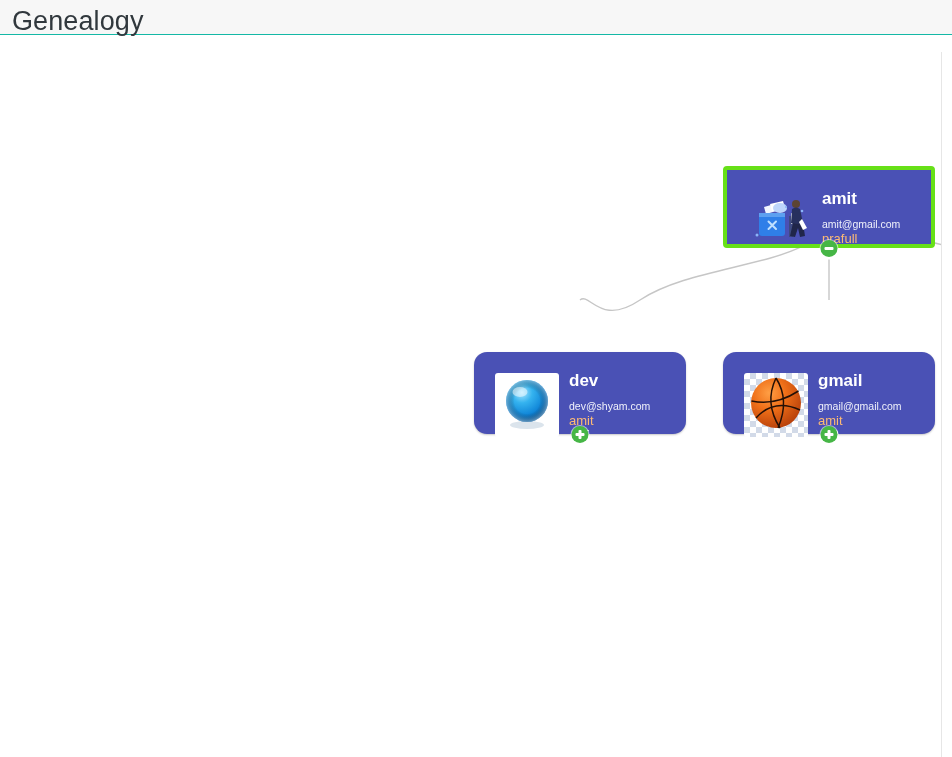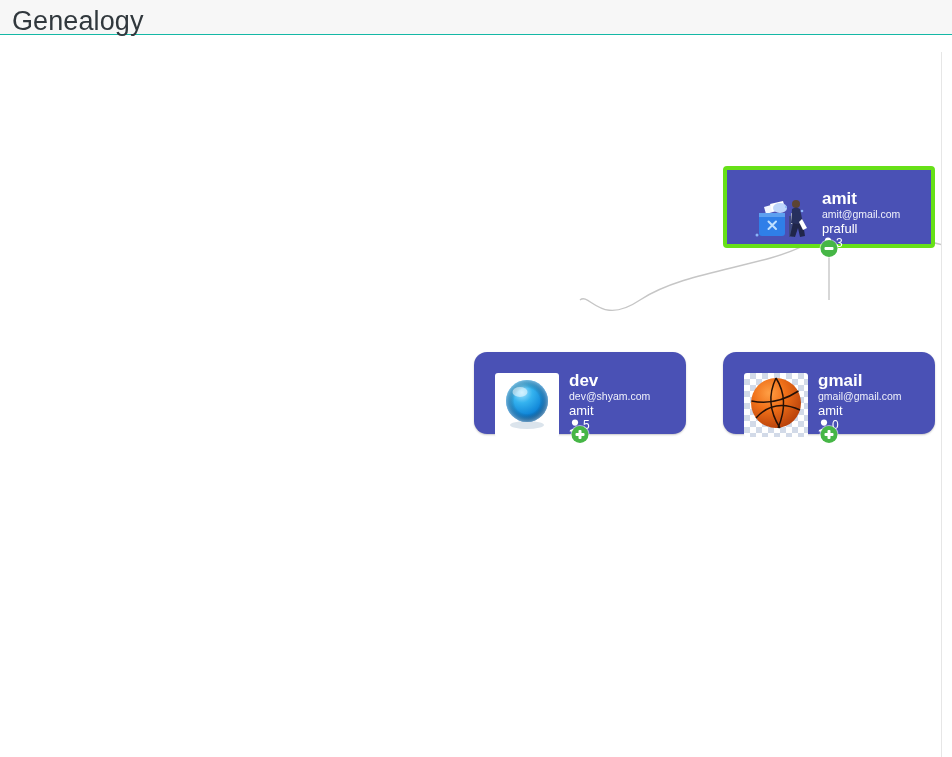--- a/index.html
+++ b/index.html
@@ -125,25 +125,26 @@
     font-weight: bold;
     line-height: 19px;
     margin-top: -2px;
     white-space: nowrap;
     overflow: hidden;
   }
   .node-email {
     color: #f0f1fb;
     font-size: 10.5px;
     line-height: 13px;
+    margin-top: 10px;
     white-space: nowrap;
     overflow: hidden;
   }
   .node-parent {
-    color: #ffffff;
+    color: #fdba74;
     font-size: 13px;
     line-height: 15px;
     white-space: nowrap;
     overflow: hidden;
   }
   .node-count {
     display: flex;
     align-items: center;
     gap: 2px;
     color: #ffffff;

